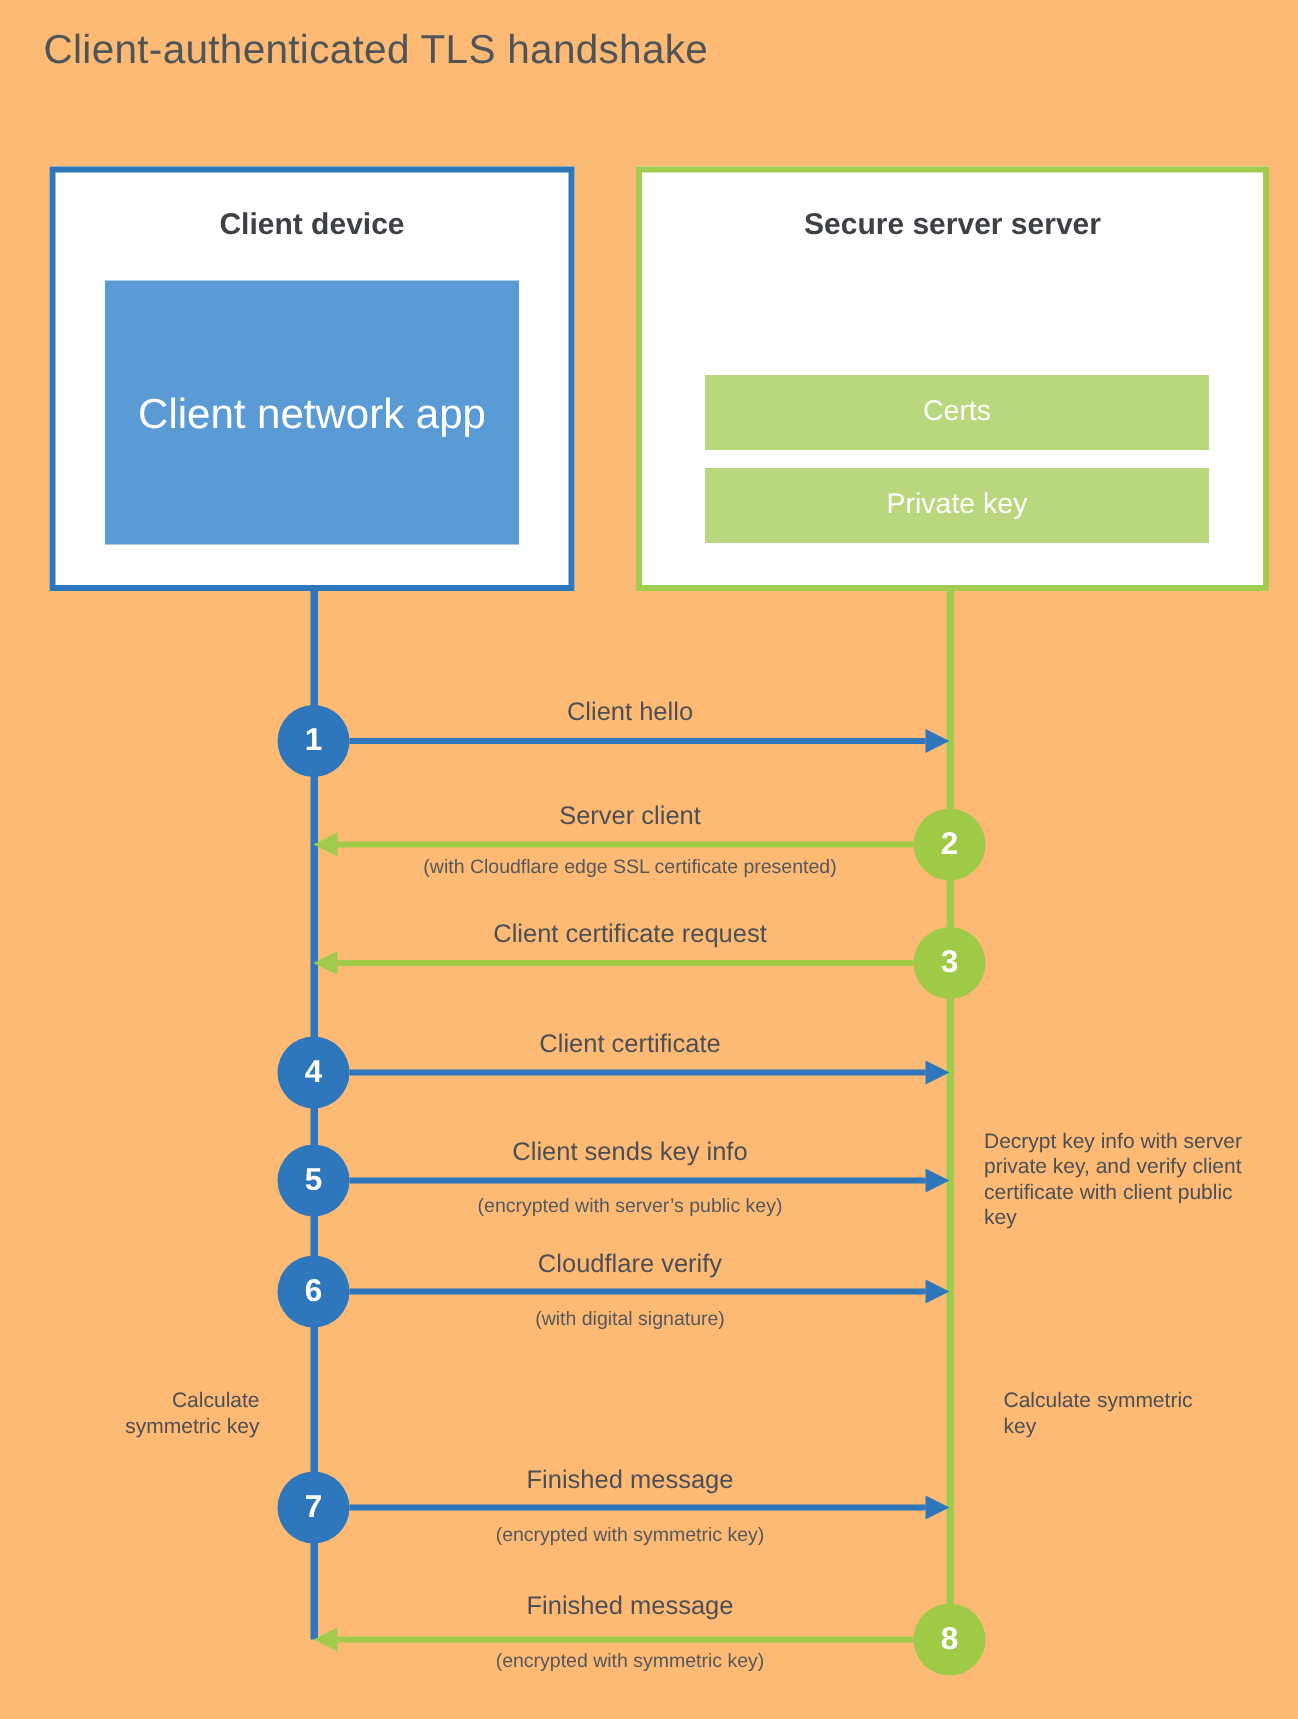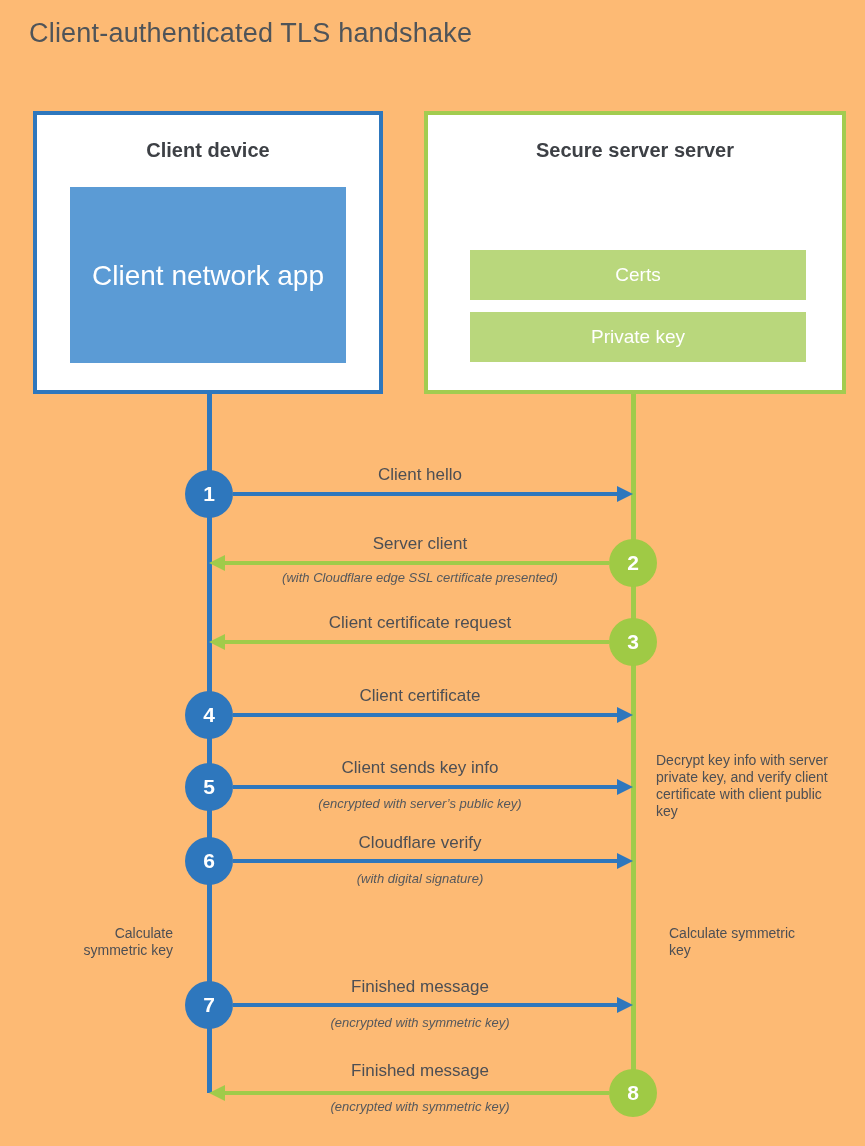--- a/index.html
+++ b/index.html
@@ -50,21 +50,21 @@
   .arrow-head.right.blue{border-left:16px solid #2e77bd;}
   .arrow-head.left.green{border-right:16px solid #a0cb4a;}
 
   
   .arrow-label{
     position:absolute;left:220px;width:400px;text-align:center;
     font-size:17px;color:#4d4f54;
   }
   .arrow-sublabel{
     position:absolute;left:220px;width:400px;text-align:center;
-    font-size:13px;color:#55585c;font-style:italic;
+    font-size:13px;color:#55585c;
   }
   .side-note{position:absolute;font-size:14px;line-height:17px;color:#4d4f54;}
   .note-left{left:55px;width:118px;text-align:right;top:925px;}
   .note-right{left:669px;width:130px;text-align:left;top:925px;}
   .note-server{left:656px;width:178px;text-align:left;top:752px;}
 </style>
 </head>
 <body>
 
 <div class="canvas">

